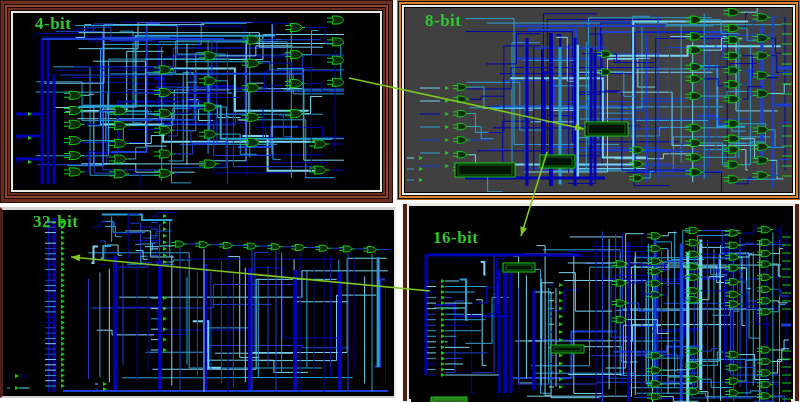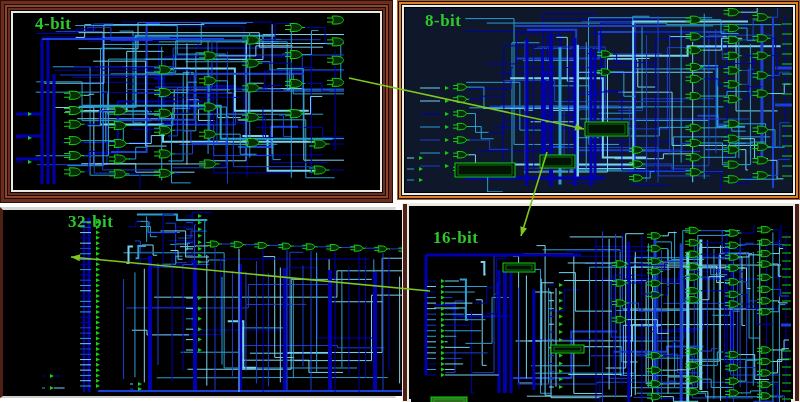--- a/index.html
+++ b/index.html
@@ -13,21 +13,21 @@
                  inset 0 0 0 7px #8a4530,inset 0 0 0 8px #1d0c07,inset 0 0 0 10px #6e2e1e,
                  inset 0 0 0 11px #060606,inset 0 0 0 13px #e9e9e3;}
   #p4c{left:14px;top:14px;width:330px;height:175px;}
   #p8{left:397px;top:0;width:403px;height:200px;background:#000;
       box-shadow:inset 0 0 0 1px #b06020,inset 0 0 0 2px #101010,inset 0 0 0 4px #d8822e,
                  inset 0 0 0 5px #101010,inset 0 0 0 7px #ededea;}
   #p8c{left:8px;top:8px;width:387px;height:184px;}
   #p32{left:0;top:207px;width:396px;height:191px;background:#000;box-sizing:border-box;
        border-top:3px solid #d8d8d2;border-left:3px solid #4e1f15;
        border-right:2px solid #e9e9e3;border-bottom:2px solid #cfcfcb;}
-  #p32c{left:0;top:0;width:391px;height:186px;margin-left:35px;}
+  #p32c{left:0;top:0;width:391px;height:186px;}
   #p16{left:402px;top:203px;width:398px;height:199px;background:#efefe9;}
   #p16m{position:absolute;inset:1px;background:#000;border-left:4px solid #4e1f15;
         border-right:4px solid #4e1f15;box-shadow:inset 0 0 0 2px #e9e9e3;}
   #p16c{left:9px;top:22px;width:380px;height:188px;}
   #overlay{position:absolute;left:0;top:0;z-index:9;pointer-events:none;}
 </style>
 </head>
 <body>
 
 <div id="stage" style="background: rgb(255, 255, 255);">
@@ -346,21 +346,21 @@
             <line x1="355" y1="18" x2="365" y2="18" stroke="#1b3fd4" stroke-width="2"></line>
             <line x1="355" y1="48" x2="365" y2="48" stroke="#1b3fd4" stroke-width="2"></line>
             <line x1="355" y1="78" x2="365" y2="78" stroke="#1b3fd4" stroke-width="2"></line>
             <line x1="355" y1="108" x2="365" y2="108" stroke="#1b3fd4" stroke-width="2"></line>
           </g>
         </svg>
     </div>
   </div>
 
   <div id="p8" class="panel">
-    <div id="p8c" class="canvas" style="background: #0f172a;">
+    <div id="p8c" class="canvas" style="background: #404040;">
       <span class="plabel" style="left: 20px; top: 3px; color: rgb(45, 200, 45);">8-bit</span>
       <svg id="svg8" width="387" height="184">
           <g>
             <polyline points="257.10720802424476,45.95467596082017 196.1667813634344,45.95467596082017 196.1667813634344,40.51994345895946 128.18347762338817,40.51994345895946" fill="none" stroke="#1b3fd4" stroke-width="1"></polyline>
             <polyline points="273.80600845906883,133.84125288017094 167.32177922003143,133.84125288017094 167.32177922003143,23.563564379001036 60.36967075895518,23.563564379001036" fill="none" stroke="#0000b0" stroke-width="1"></polyline>
             <polyline points="105.10970763978548,100.50824150908738 119.64498730704996,100.50824150908738 119.64498730704996,102.25227793934755 127.9187872086186,102.25227793934755" fill="none" stroke="#79d2ef" stroke-width="1"></polyline>
             <polyline points="88.17050624173135,119.80901811341755 138.3502437576495,119.80901811341755 138.3502437576495,5.796375936828554 192.27469668374397,5.796375936828554" fill="none" stroke="#0000b0" stroke-width="1"></polyline>
             <polyline points="110.73877168935724,50.528600914170966 193.86956248800362,50.528600914170966 193.86956248800362,24.038833879865706 320.31348825083114,24.038833879865706" fill="none" stroke="#1b3fd4" stroke-width="2"></polyline>
             <polyline points="151.07446159934625,27.120951355202124 155.31040423341972,27.120951355202124 155.31040423341972,70.22304477519356 160.16871043364517,70.22304477519356" fill="none" stroke="#0000b0" stroke-width="2"></polyline>
             <polyline points="72.47759739519097,142.82666377397254 142.4372841107815,142.82666377397254 142.4372841107815,11.48260844917968 256.3226533366833,11.48260844917968" fill="none" stroke="#0000b0" stroke-width="1"></polyline>

